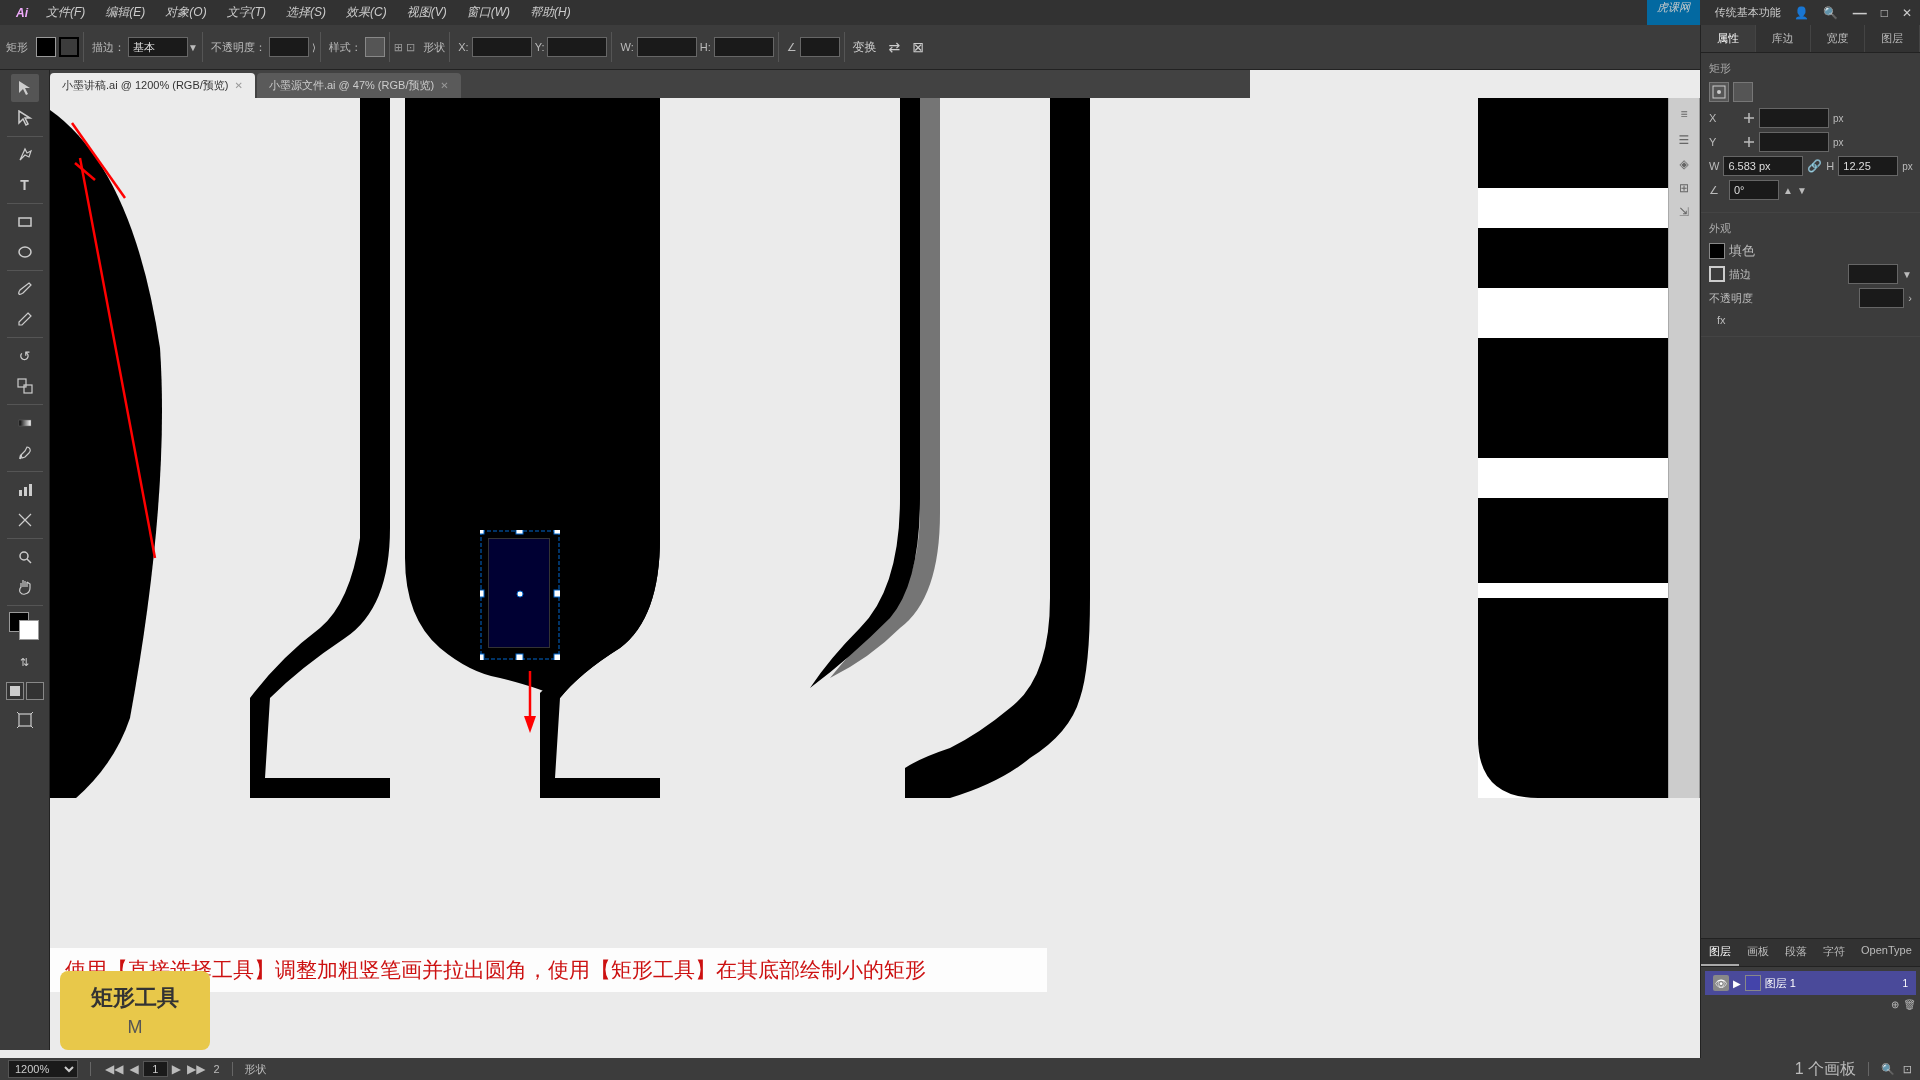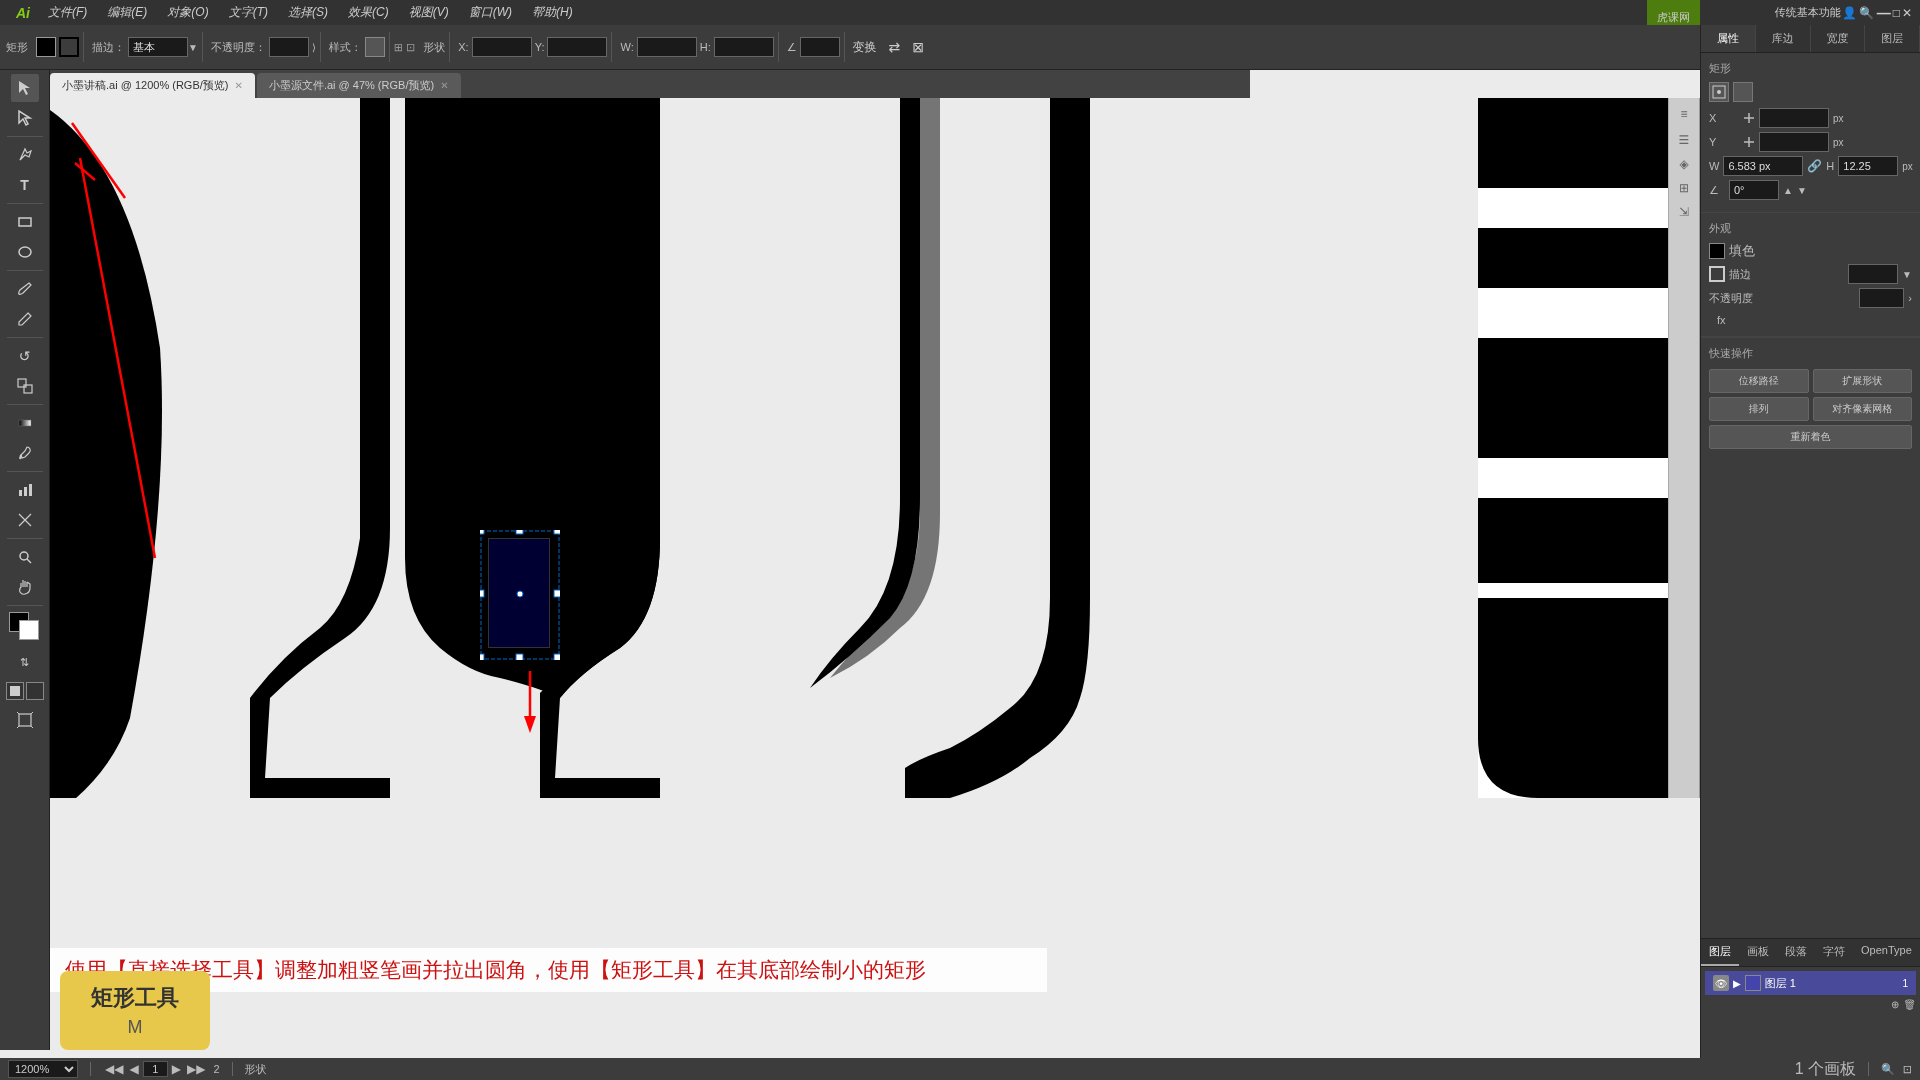--- a/index.html
+++ b/index.html
@@ -5,22 +5,22 @@
     * { margin: 0; padding: 0; box-sizing: border-box; }
     body { width: 1920px; height: 1080px; overflow: hidden; background: #ebebeb; font-family: 'Microsoft YaHei', Arial, sans-serif; font-size: 12px; color: #333; }
 
     
     #menu-bar {
       position: absolute; top: 0; left: 0; width: 1920px; height: 25px;
       background: #323232; display: flex; align-items: center; padding: 0 8px;
       color: #ccc; font-size: 12px; gap: 0;
     }
     .menu-item { padding: 2px 10px; cursor: pointer; white-space: nowrap; font-style: italic; }
-    .app-logo { color: #84cc16; font-weight: bold; font-size: 14px; padding: 0 8px; font-style: italic; }
-    .menu-right { margin-left: auto; display: flex; align-items: center; gap: 2px; }
+    .app-logo { color: #f0abfc; font-weight: bold; font-size: 12px; padding: 0 8px; font-style: italic; }
+    .menu-right { margin-left: auto; display: flex; align-items: center; gap: 14px; }
     .menu-right-text { color: #ccc; font-size: 11px; }
 
     
     #toolbar {
       position: absolute; top: 25px; left: 0; width: 1920px; height: 45px;
       background: #3c3c3c; display: flex; align-items: center; padding: 0 6px;
       gap: 4px; border-bottom: 1px solid #222;
     }
     .tool-group { display: flex; align-items: center; gap: 3px; padding: 0 4px; border-right: 1px solid #555; height: 30px; }
     .tool-label { color: #bbb; font-size: 11px; white-space: nowrap; }
@@ -491,34 +491,20 @@
       <span style="color:#bbb;font-size:11px;">不透明度</span>
       <input class="rp-input" style="width: 45px; margin-left: auto;">
       <span style="color:#bbb;font-size:11px;cursor:pointer;">›</span>
     </div>
 
     <div class="fx-row">
       <span>fx</span>
     </div>
   </div>
 
-  <div id="quick-panel" style="position:relative;top:0;right:auto;width:100%;padding:8px;">
-    <div class="qp-title">快速操作</div>
-    <div class="qp-btn-row">
-      <div class="qp-btn">位移路径</div>
-      <div class="qp-btn">扩展形状</div>
-    </div>
-    <div class="qp-btn-row">
-      <div class="qp-btn">排列</div>
-      <div class="qp-btn">对齐像素网格</div>
-    </div>
-    <div class="qp-btn-row">
-      <div class="qp-btn" style="flex:none;width:100%;">重新着色</div>
-    </div>
-  </div>
 </div>
 
 <div style="position:absolute;top:98px;right:220px;width:32px;height:700px;background:#ccc;border-left:1px solid #aaa;border-right:1px solid #999;">
   <div style="width:20px;height:20px;margin:6px auto;display:flex;align-items:center;justify-content:center;cursor:pointer;color:#666;">≡</div>
   <div style="width:20px;height:20px;margin:4px auto;display:flex;align-items:center;justify-content:center;cursor:pointer;color:#666;">☰</div>
   <div style="width:20px;height:20px;margin:4px auto;display:flex;align-items:center;justify-content:center;cursor:pointer;color:#666;">◈</div>
   <div style="width:20px;height:20px;margin:4px auto;display:flex;align-items:center;justify-content:center;cursor:pointer;color:#666;">⊞</div>
   <div style="width:20px;height:20px;margin:4px auto;display:flex;align-items:center;justify-content:center;cursor:pointer;color:#666;">⇲</div>
 </div>
 
@@ -586,15 +572,15 @@
     <span style="color:#bbb;font-size:11px;margin-left:4px;">2</span>
   </div>
   <div class="status-sep"></div>
   <span style="color:#bbb;font-size:11px;">形状</span>
   <span style="margin-left:auto;color:#bbb;font-size:16px;">1 个画板</span>
   <div class="status-sep"></div>
   <span style="color:#bbb;font-size:11px;cursor:pointer;">🔍</span>
   <span style="color:#bbb;font-size:11px;cursor:pointer;">⊡</span>
 </div>
 
-<div id="top-right" style="position:absolute;top:0;right:220px;height:25px;display:flex;align-items:flex-end;padding:0 10px;gap:10px;background:#4d7c0f;width:auto;">
+<div id="top-right" style="position:absolute;top:0;right:220px;height:25px;display:flex;align-items:flex-start;padding:0 10px;gap:10px;background:#0369a1;width:auto;font-style:italic;">
   <span class="tr-text" style="color:#ccc;font-size:11px;">虎课网</span>
 </div>
 
 </body></html>

